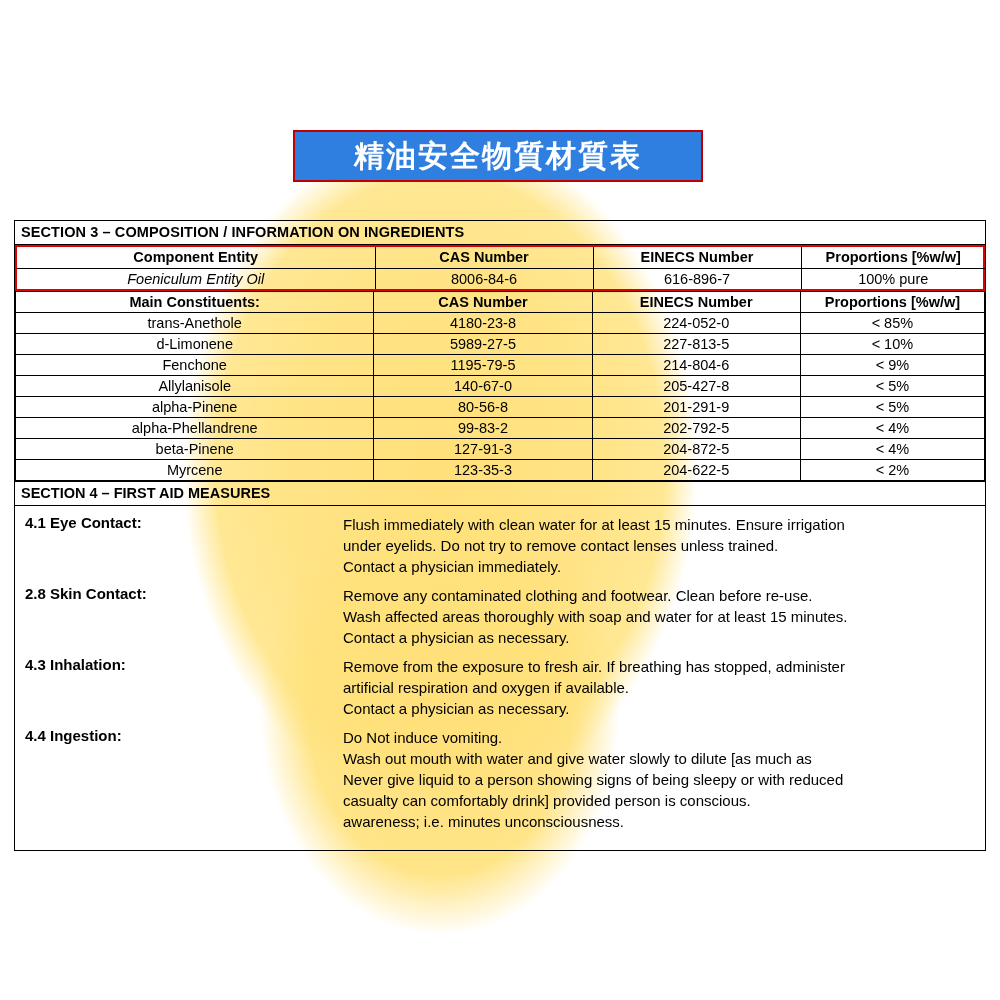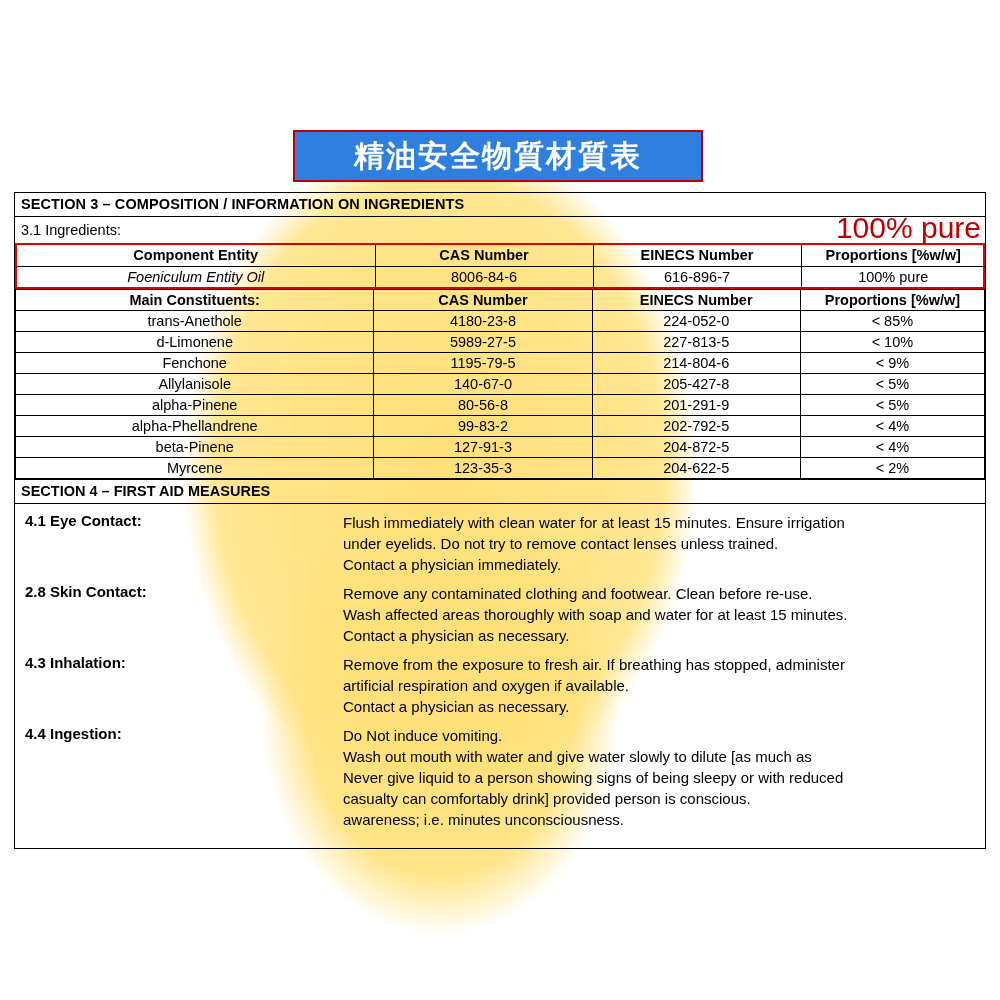--- a/index.html
+++ b/index.html
@@ -63,21 +63,21 @@
     font-size: 30px;
     font-weight: bold;
     letter-spacing: 2px;
     font-family: "DejaVu Sans", "Liberation Sans", sans-serif;
   }
 
   
   .doc {
     position: absolute;
     left: 14px;
-    top: 192px;
+    top: 220px;
     width: 972px;
     border: 1.5px solid #000;
     box-sizing: border-box;
     background: transparent;
   }
 
   .section-head {
     font-size: 14.5px;
     font-weight: bold;
     padding: 3px 6px 4px 6px;
@@ -192,24 +192,20 @@
 <div class="page">
 
   <div class="title-banner">
     <span>精油安全物質材質表</span>
   </div>
 
   <div class="doc">
 
     <div class="section-head">SECTION 3 – COMPOSITION / INFORMATION ON INGREDIENTS</div>
 
-    <div class="sub-line">
-      <span class="lbl">3.1 Ingredients:</span>
-      <span class="pure-stamp">100% pure</span>
-    </div>
 
     <div class="redbox">
       <table class="grid">
         <colgroup>
           <col style="width:358px">
           <col style="width:218px">
           <col style="width:208px">
           <col style="width:184px">
         </colgroup>
         <tbody>

